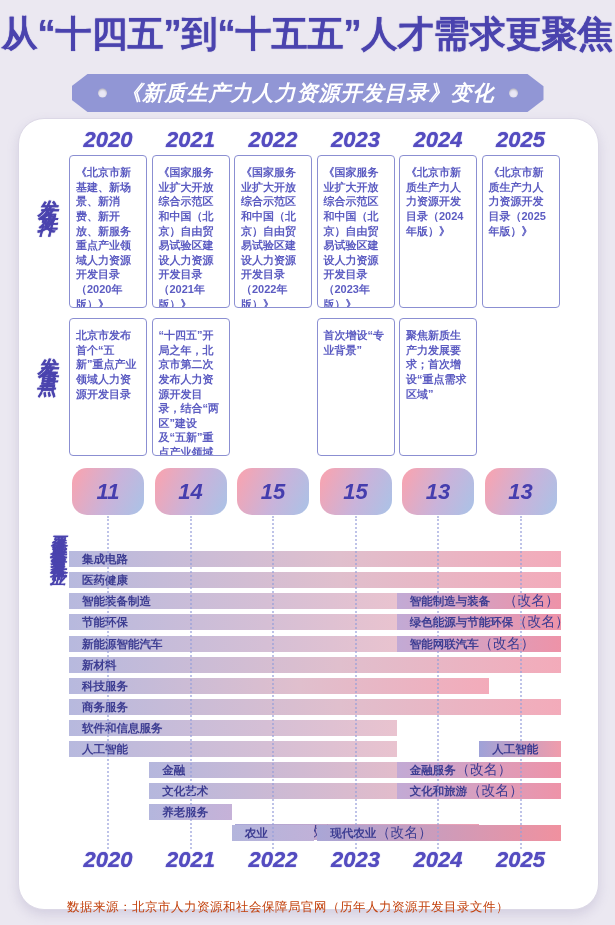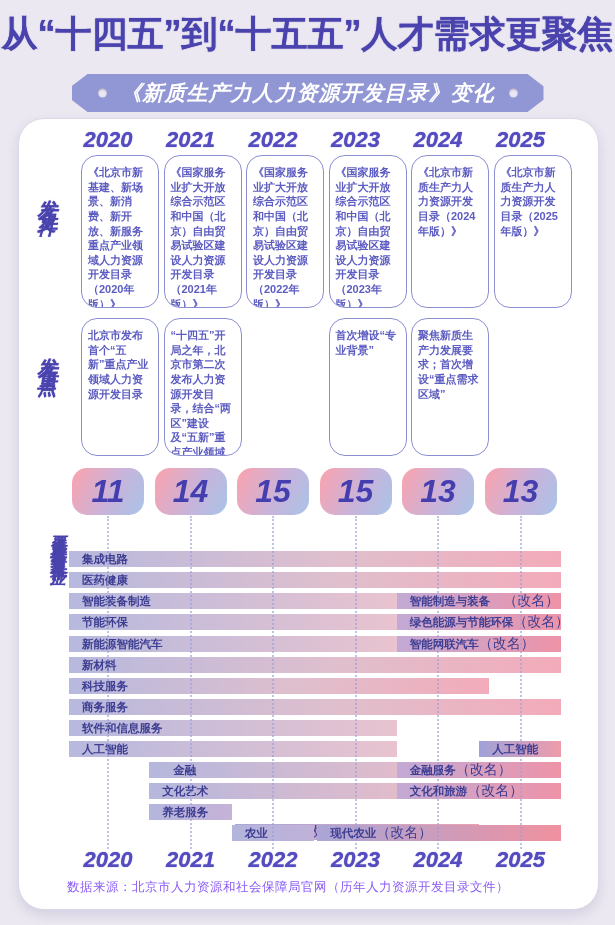--- a/index.html
+++ b/index.html
@@ -36,56 +36,56 @@
   }
   .year{
     position:absolute;width:84px;text-align:center;
     font-size:22px;font-weight:900;font-style:italic;color:#544cc0;
     text-shadow:0 0 1px #544cc0;
   }
   .year.top{top:8px}
   .year.bottom{top:728px}
   .doc-box,.hl-box{
     position:absolute;box-sizing:border-box;width:78px;
-    background:#ffffff;border:1.5px solid #8b8fd2;border-radius:16px;
+    background:#ffffff;border:1.5px solid #8b8fd2;border-radius:4px;
     padding:9px 6px;font-size:11px;font-weight:bold;color:#5c5cc2;
-    line-height:1.33;text-align:left;overflow:hidden;margin-left:12px;
+    line-height:1.33;text-align:left;overflow:hidden;
   }
   .doc-box{top:36px;height:153px}
   .hl-box{top:199px;height:138px}
   .v-label{
     position:absolute;writing-mode:vertical-rl;text-orientation:upright;
     font-weight:900;font-style:italic;color:#4a43ae;
     text-shadow:0 0 1px #4a43ae;
   }
   .v-label.docs{left:15px;top:66px;font-size:19px;letter-spacing:6px}
   .v-label.hls{left:15px;top:224px;font-size:19px;letter-spacing:6px}
   .v-label.inds{left:29px;top:404px;font-size:15px;letter-spacing:3px}
   .count-box{
     position:absolute;top:349px;width:72px;height:47px;border-radius:15px;
     background:linear-gradient(115deg,#f4a5b4 8%,#c9b3da 55%,#a9c3e7 100%);
     display:flex;align-items:center;justify-content:center;
-    font-size:32px;font-weight:900;font-style:italic;color:#453eae;
+    font-size:22px;font-weight:900;font-style:italic;color:#453eae;
   }
   .dotline{
     position:absolute;top:397px;height:333px;width:0;
     border-left:2px dotted #97a0da;opacity:.62;z-index:6;
   }
   .bar-row{position:absolute;left:50px;width:492px;height:16px;z-index:2}
   .seg{
     position:absolute;top:0;height:16px;display:flex;align-items:center;
     white-space:nowrap;
   }
   .seg-label{
     font-size:11.5px;font-weight:bold;color:#3d3d92;padding-left:13px;
     line-height:16px;
   }
   .seg-note{font-size:14px;font-weight:normal;color:#3d3d92}
   .source{
-    position:absolute;left:48px;top:760px;font-size:12.5px;color:#8b5cf6;
+    position:absolute;left:48px;top:780px;font-size:12.5px;color:#c2410c;
     letter-spacing:.5px;
   }
 </style>
 </head>
 <body>
 
 <div class="page-title">从“十四五”到“十五五”人才需求更聚焦</div>
 
 <div class="badge">
   <div class="badge-dot left"></div>
@@ -191,21 +191,21 @@
     </div>
     <div class="bar-row" style="top: 622px;">
       <div class="seg" style="left: 0px; width: 327.75px; background: linear-gradient(90deg, rgb(183, 185, 222), rgb(233, 195, 207));">
         <span class="seg-label">人工智能</span>
       </div>
       <div class="seg" style="left: 410.25px; width: 81.75px; background: linear-gradient(90deg, rgb(159, 162, 216), rgb(240, 156, 171));">
         <span class="seg-label">人工智能</span>
       </div>
     </div>
     <div class="bar-row" style="top: 643.1px;">
-      <div class="seg" style="left: 80.25px; width: 247.5px; background: linear-gradient(90deg, rgb(181, 183, 221), rgb(226, 188, 203)); padding-left: 11px;">
+      <div class="seg" style="left: 80.25px; width: 247.5px; background: linear-gradient(90deg, rgb(181, 183, 221), rgb(226, 188, 203));">
         <span class="seg-label">金融</span>
       </div>
       <div class="seg" style="left: 327.75px; width: 164.25px; background: linear-gradient(90deg, rgb(194, 170, 213), rgb(238, 147, 168));">
         <span class="seg-label">金融服务</span>
         <span class="seg-note">（改名）</span>
       </div>
     </div>
     <div class="bar-row" style="top: 664.2px;">
       <div class="seg" style="left: 80.25px; width: 247.5px; background: linear-gradient(90deg, rgb(181, 183, 221), rgb(226, 188, 203));">
         <span class="seg-label">文化艺术</span>

